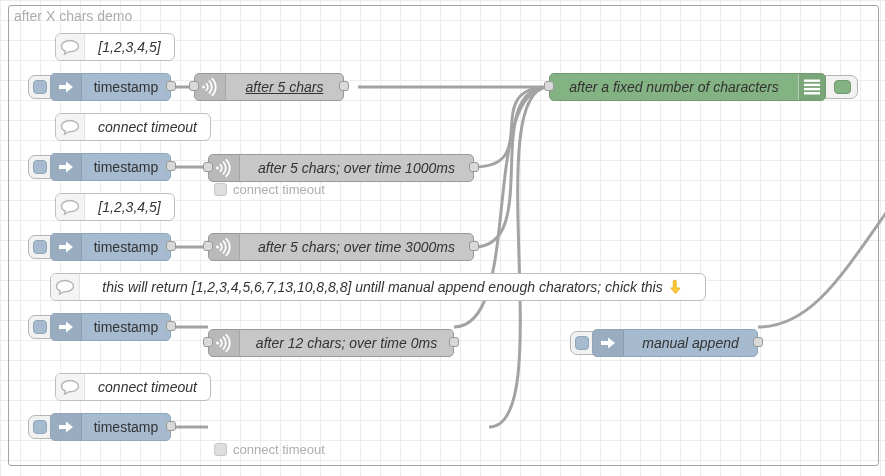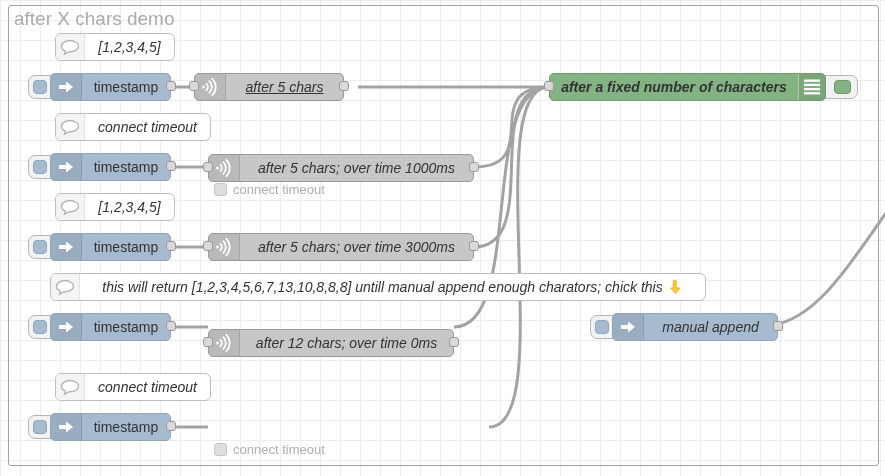--- a/index.html
+++ b/index.html
@@ -11,33 +11,33 @@
       linear-gradient(to bottom,#ededed 1px,transparent 1px);
     background-size:20px 20px;
     font-family:"Liberation Sans",sans-serif;
     -webkit-user-select:none;user-select:none;
   }
   .group{
     position:absolute;left:8px;top:5px;width:869px;height:459px;
     border:1px solid #a4a4a4;border-radius:3px;z-index:0;
   }
   .group-label{
-    position:absolute;left:14px;top:8px;font-size:19px;color:#ababab;z-index:0;
+    position:absolute;left:14px;top:8px;font-size:14px;color:#ababab;z-index:0;
     white-space:nowrap;
   }
   svg.wires{position:absolute;left:0;top:0;z-index:1;}
   .wire{stroke:#a3a3a3;stroke-width:3;fill:none;}
   .node{
     position:absolute;height:28px;border-radius:9px;display:flex;align-items:stretch;
     font-size:14px;color:#333;z-index:2;box-sizing:border-box;
   }
   .body{flex:1;display:flex;align-items:stretch;border-radius:5px;position:relative;z-index:1;box-sizing:border-box;}
   .inject .body{background:#a6bbcf;border:1px solid #8fa7ba;}
   .filter .body{background:#c7c7c7;border:1px solid #999;}
-  .debug .body{background:#84b383;border:1px solid #74996f;font-weight:bold;}
+  .debug .body{background:#84b383;border:1px solid #74996f;}
   .comment .body{background:#fff;border:1px solid #bdbdbd;border-radius:6px;}
   .nicon{
     width:30px;display:flex;align-items:center;justify-content:center;
     background:rgba(0,0,0,0.07);border-right:1px solid rgba(0,0,0,0.1);
     border-radius:4px 0 0 4px;flex:none;
   }
   .comment .nicon{background:#f4f4f4;border-right:1px solid #e2e2e2;border-radius:5px 0 0 5px;width:28px;}
   .nicon-right{
     width:26px;display:flex;align-items:center;justify-content:center;
     background:rgba(0,0,0,0.08);border-left:1px solid rgba(255,255,255,0.45);
@@ -232,21 +232,21 @@
       <div class="nicon">
         <svg width="18" height="18" viewBox="0 0 18 18">
             <path d="M2,7 h7 V3.5 L16,9 9,14.5 V11 H2 z" fill="#fff"></path>
           </svg>
       </div>
       <div class="nlabel">timestamp</div>
     </div>
     <div class="port out"></div>
   </div>
 
-  <div class="node inject" style="left:592px;top:313px;width:166px;margin-left:20px;">
+  <div class="node inject" style="left:592px;top:329px;width:166px;">
     <div class="inj-btn">
         <div class="inj-btn-inner"></div>
       </div>
     <div class="body">
       <div class="nicon">
         <svg width="18" height="18" viewBox="0 0 18 18">
             <path d="M2,7 h7 V3.5 L16,9 9,14.5 V11 H2 z" fill="#fff"></path>
           </svg>
       </div>
       <div class="nlabel it">manual append</div>

